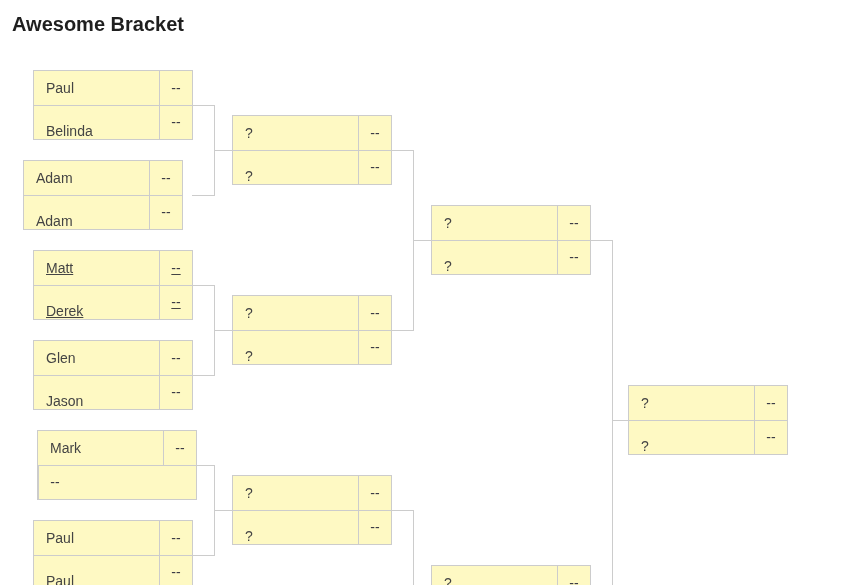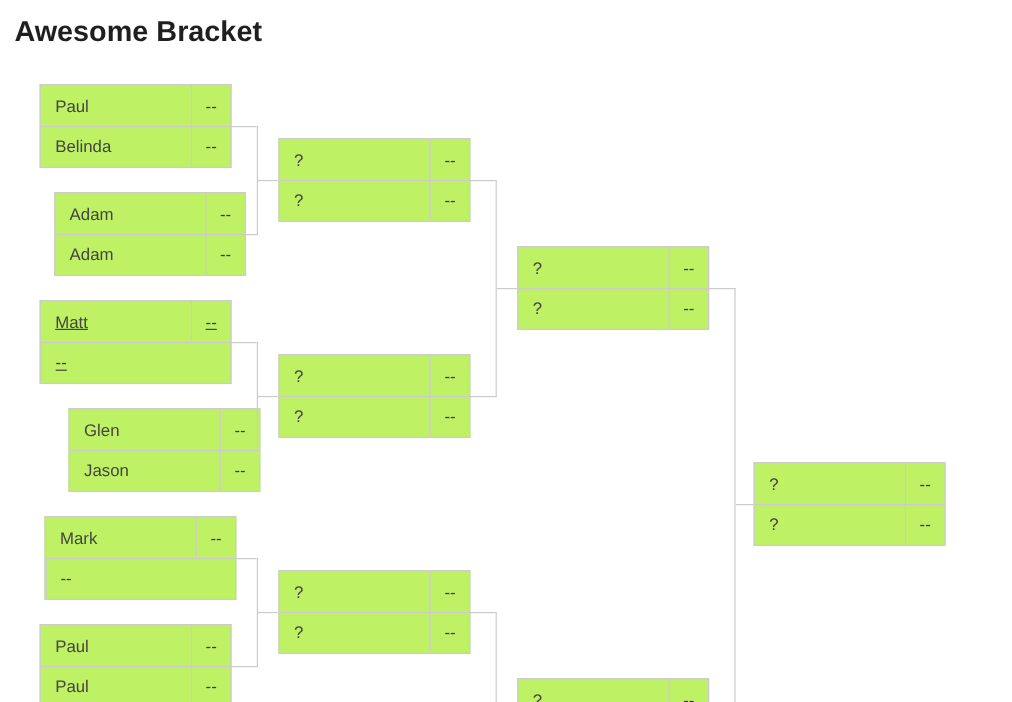--- a/index.html
+++ b/index.html
@@ -8,42 +8,42 @@
     width:843px;height:585px;
     overflow:hidden;
     background:#fff;
     font-family:"Liberation Sans","DejaVu Sans",sans-serif;
     color:#444;
     font-size:14px;
   }
   .title{
     position:absolute;
     left:12px;top:13px;
-    font-size:24px;
+    font-size:20px;
     font-weight:600;
     color:#1f1f1f;
   }
   .match{
     position:absolute;
     width:160px;
     height:70px;
     box-sizing:border-box;
-    background:#bef264;
+    background:#fef9c3;
     border:1px solid #ccc;
     display:flex;
     flex-direction:column;
   }
   .match.partial{height:36px;}
   .slot{
     flex:1;
     display:flex;
     align-items:center;
     min-height:0;
   }
-  .slot.second{border-top:1px solid #ccc;}
+  .slot.second{border-top:1px solid #ccc;align-items:flex-end;}
   .pname{
     flex:1;
     padding-left:12px;
     white-space:nowrap;
     overflow:hidden;
   }
   .pscore{
     width:32px;
     align-self:stretch;
     border-left:1px solid #ccc;
@@ -66,42 +66,43 @@
     <div class="slot">
       <span class="pname">Paul</span>
       <span class="pscore">--</span>
     </div>
     <div class="slot second">
       <span class="pname">Belinda</span>
       <span class="pscore">--</span>
     </div>
   </div>
 
-  <div class="match" style="left:45px;top:160px;">
+  <div class="match" style="left:23px;top:160px;">
     <div class="slot">
       <span class="pname">Adam</span>
       <span class="pscore">--</span>
     </div>
     <div class="slot second">
       <span class="pname">Adam</span>
       <span class="pscore">--</span>
     </div>
   </div>
 
   <div class="match" style="left:33px;top:250px;text-decoration:underline;">
     <div class="slot">
       <span class="pname">Matt</span>
       <span class="pscore">--</span>
     </div>
     <div class="slot second">
-      <span class="pscore">--</span>
-    </div>
-  </div>
-
-  <div class="match" style="left:33px;top:340px;margin-left:24px;">
+      <span class="pname">Derek</span>
+      <span class="pscore">--</span>
+    </div>
+  </div>
+
+  <div class="match" style="left:33px;top:340px;">
     <div class="slot">
       <span class="pname">Glen</span>
       <span class="pscore">--</span>
     </div>
     <div class="slot second">
       <span class="pname">Jason</span>
       <span class="pscore">--</span>
     </div>
   </div>
 

